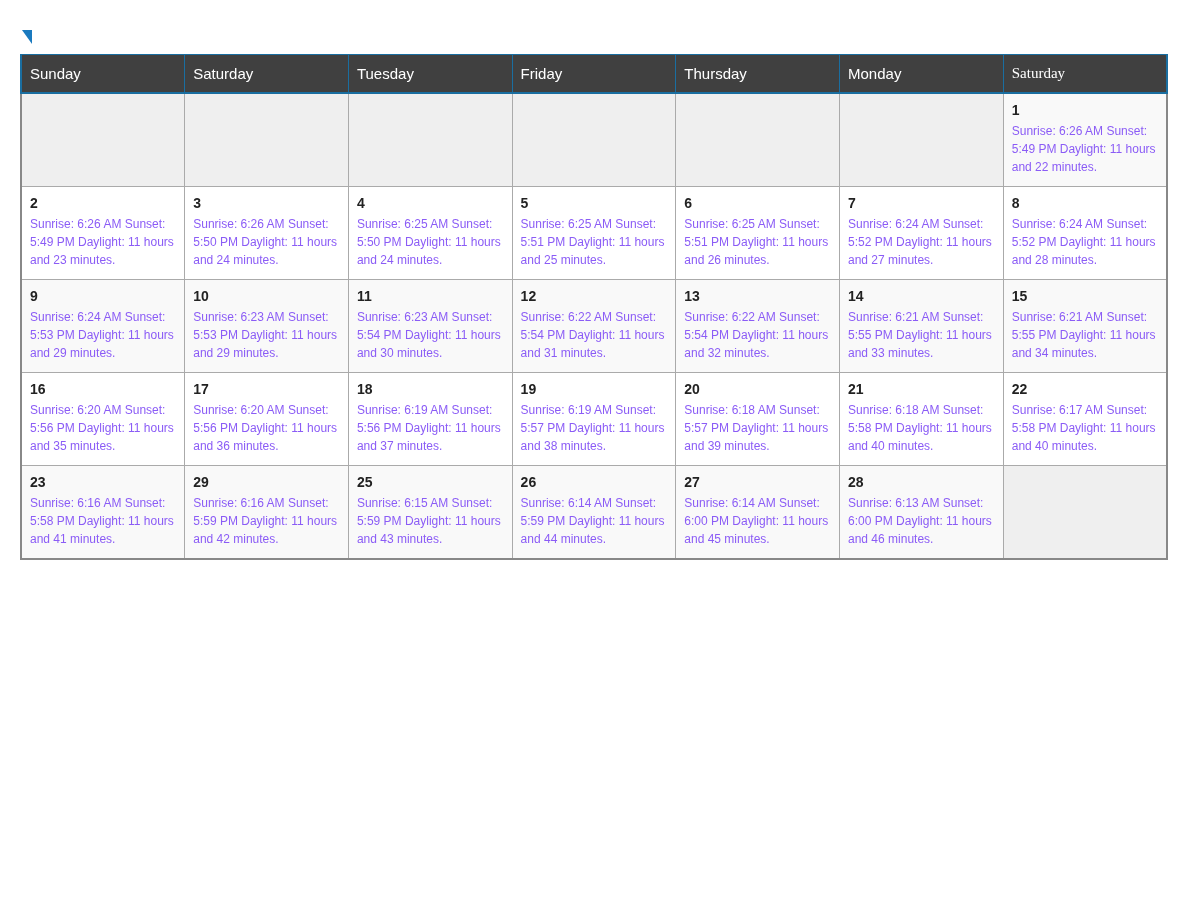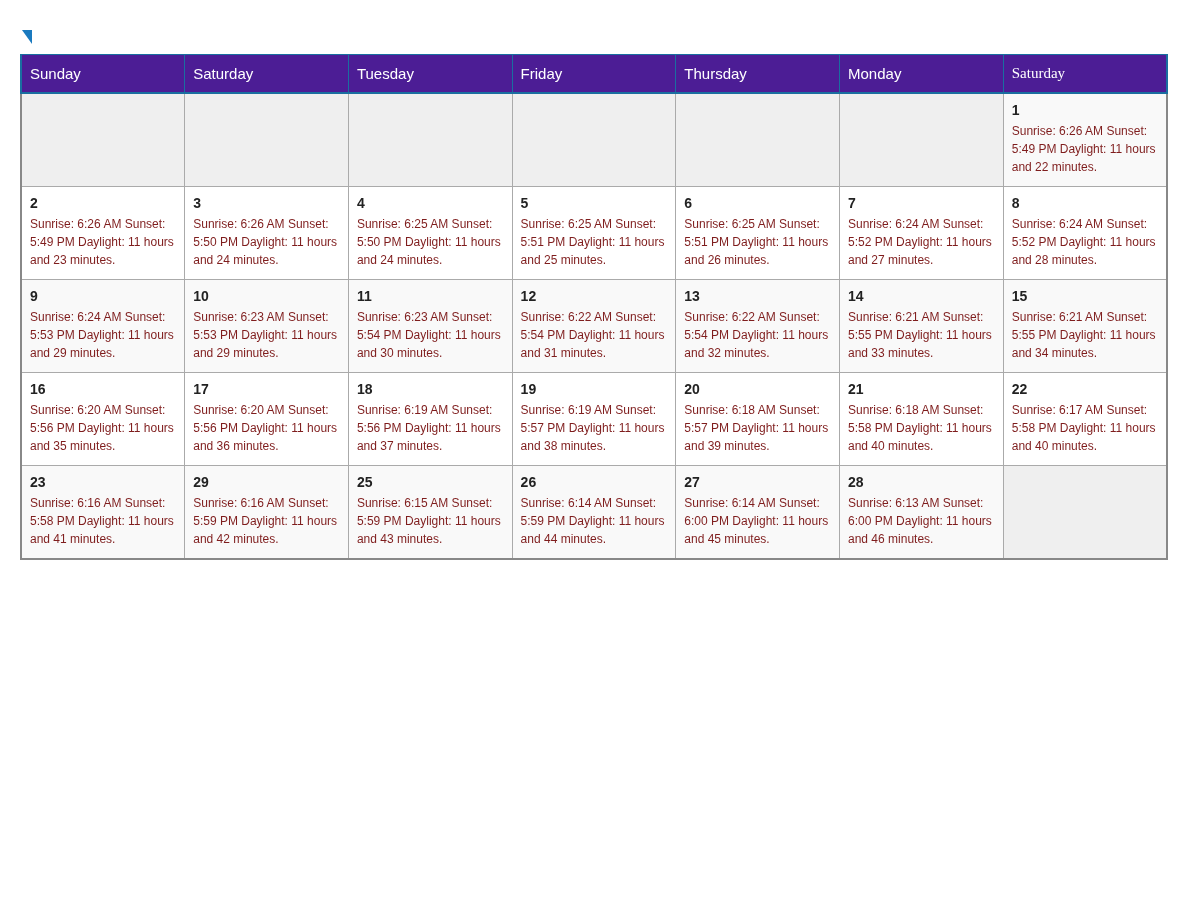--- a/index.html
+++ b/index.html
@@ -58,21 +58,21 @@
       font-size: 22px;
       color: #444;
       margin-top: 4px;
     }
     table {
       width: 100%;
       border-collapse: collapse;
       margin-top: 10px;
     }
     thead tr th {
-      background-color: #4c1d95;
+      background-color: #404040;
       color: #fff;
       padding: 10px 8px;
       text-align: left;
       font-size: 15px;
       font-weight: normal;
       border: 1px solid #1a6ea0;
     }
     tbody tr td {
       vertical-align: top;
       padding: 8px 8px 10px 8px;
@@ -91,21 +91,21 @@
     }
     .day-number {
       font-size: 14px;
       font-weight: bold;
       margin-bottom: 4px;
       color: #222;
     }
     .day-info {
       font-size: 12px;
       line-height: 1.5;
-      color: #7f1d1d;
+      color: #8b5cf6;
     }
     .empty-cell {
       background: #efefef !important;
     }
     thead tr th:first-child { border-left: 2px solid #1a6ea0; }
     thead tr th:last-child { border-right: 2px solid #1a6ea0; font-family: Liberation Serif, serif; }
     tbody tr td:first-child { border-left: 2px solid #888; }
     tbody tr td:last-child { border-right: 2px solid #888; }
     tbody tr:last-child td { border-bottom: 2px solid #888; }
     .border-top-blue {

